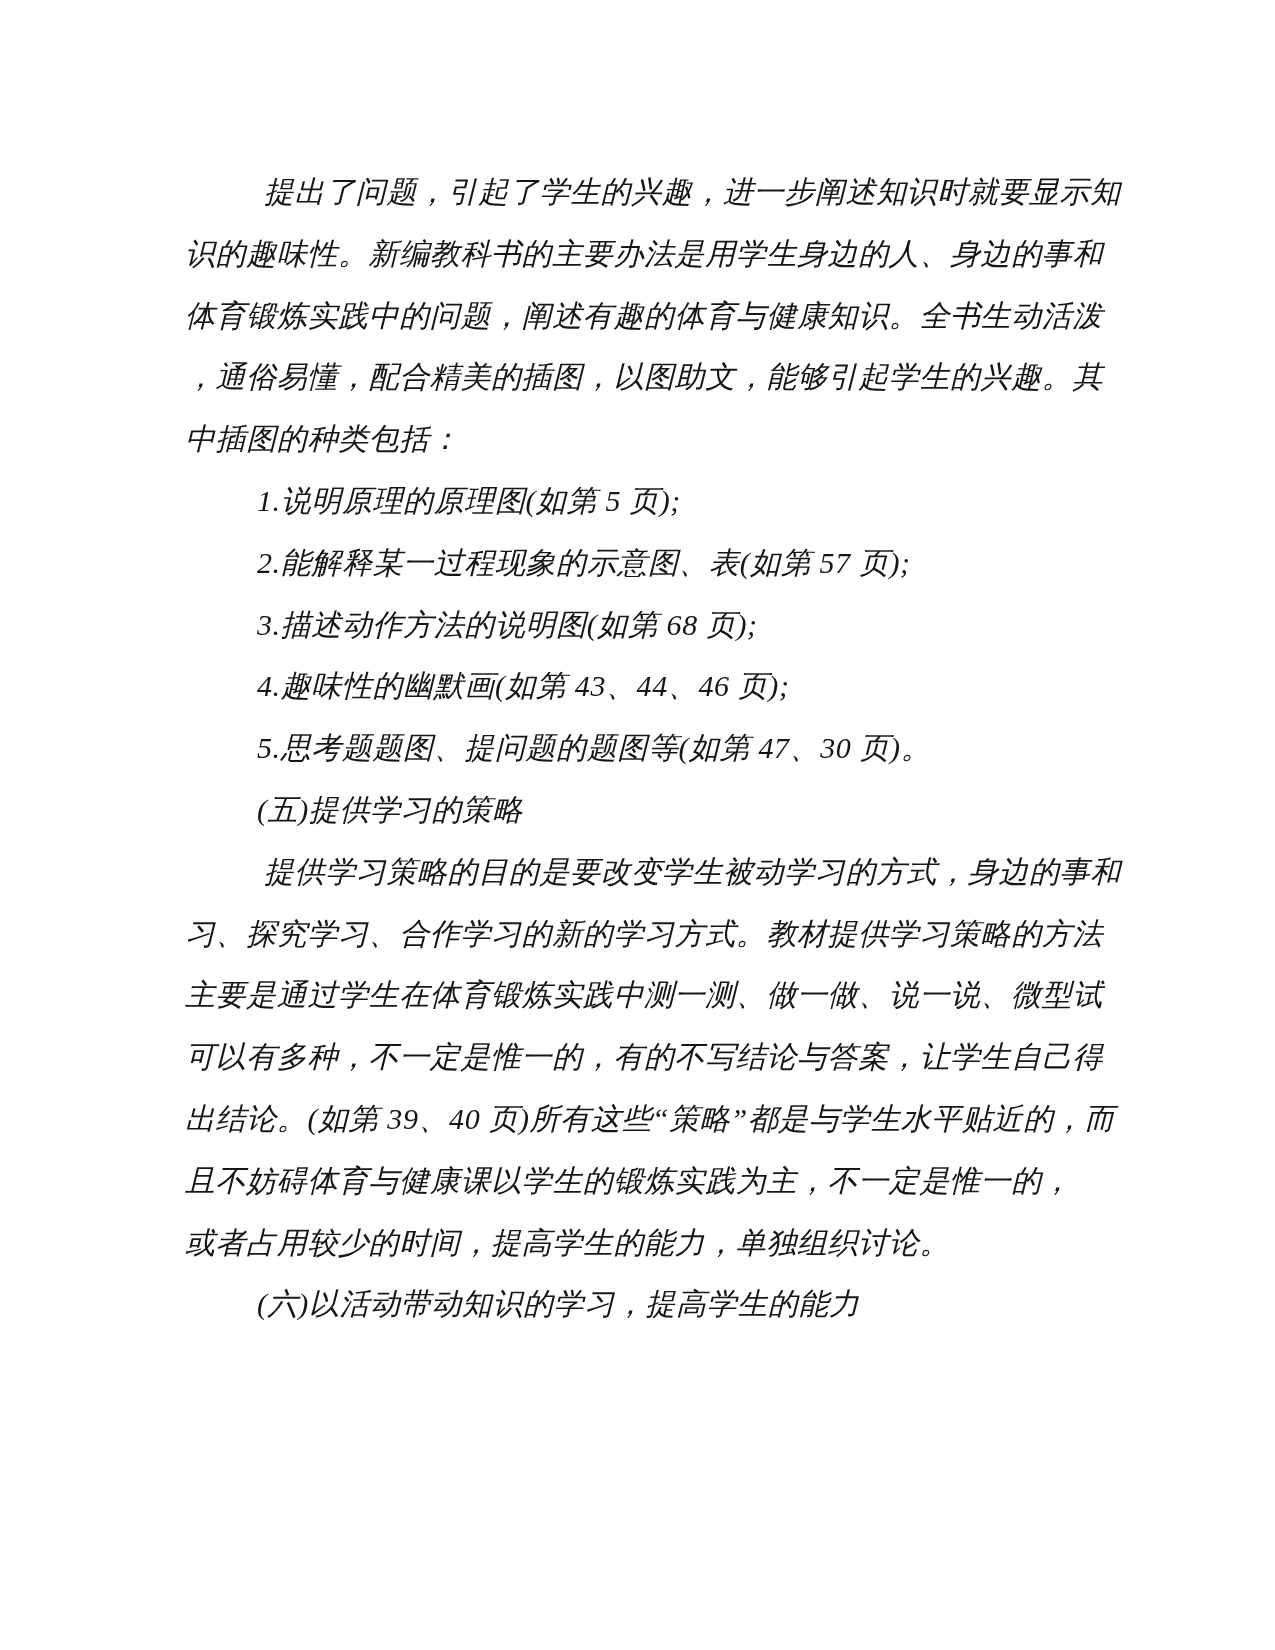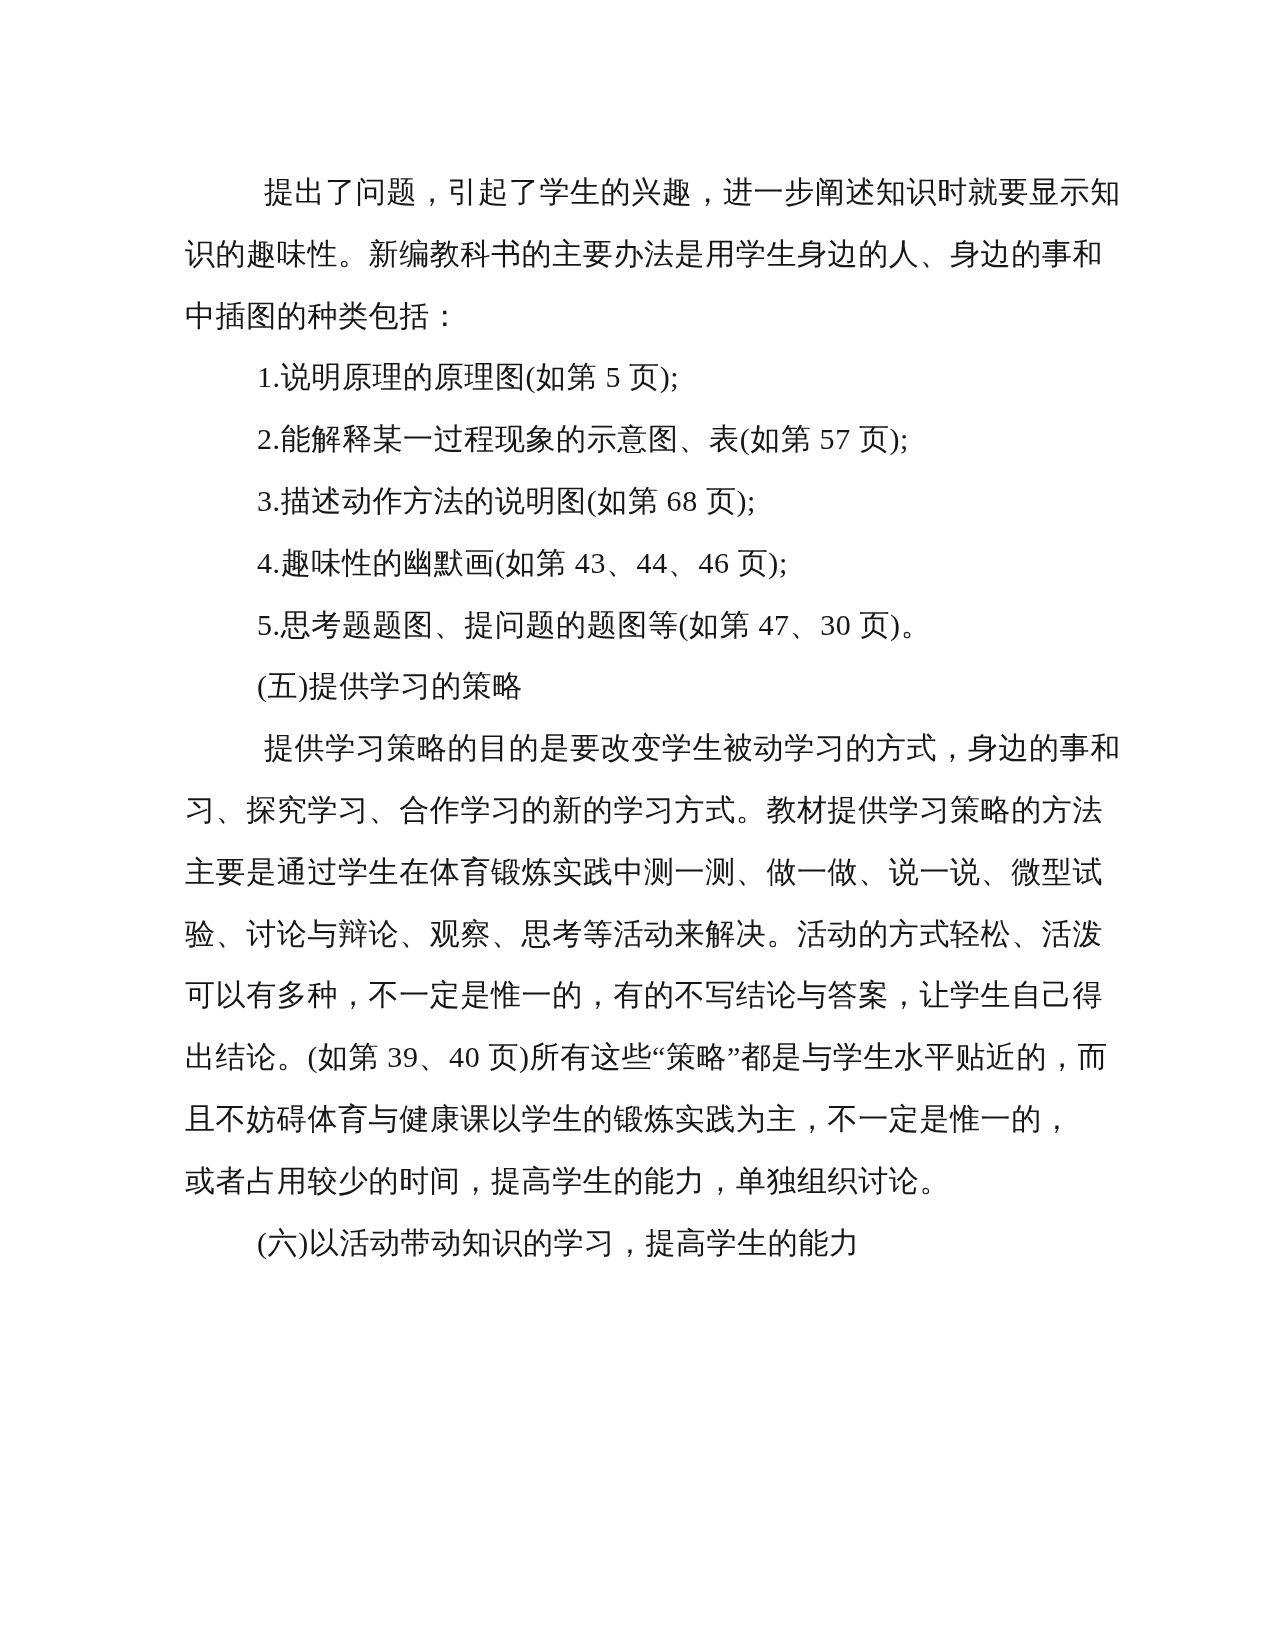--- a/index.html
+++ b/index.html
@@ -17,46 +17,48 @@
   }
   .text-block {
     position: absolute;
     left: 185px;
     top: 161px;
     width: 960px;
     font-size: 30px;
     line-height: 61.8px;
     color: #161616;
     letter-spacing: 0.6px;
+    font-style: italic;
   }
   .line {
     height: 61.8px;
     white-space: nowrap;
   }
   .indent-para { padding-left: 79px; }
   .indent-list { padding-left: 72px; }
   .indent-none { padding-left: 0; }
 </style>
 </head>
 <body>
 
 <div class="page">
   <div class="text-block" style="color: rgb(22, 22, 22);">
       <div class="line indent-para">提出了问题，引起了学生的兴趣，进一步阐述知识时就要显示知</div>
       <div class="line indent-none">识的趣味性。新编教科书的主要办法是用学生身边的人、身边的事和</div>
+      <div class="line indent-none">体育锻炼实践中的问题，阐述有趣的体育与健康知识。全书生动活泼</div>
+      <div class="line indent-none">，通俗易懂，配合精美的插图，以图助文，能够引起学生的兴趣。其</div>
       <div class="line indent-none">中插图的种类包括：</div>
       <div class="line indent-list">1.说明原理的原理图(如第 5 页);</div>
       <div class="line indent-list">2.能解释某一过程现象的示意图、表(如第 57 页);</div>
       <div class="line indent-list">3.描述动作方法的说明图(如第 68 页);</div>
       <div class="line indent-list">4.趣味性的幽默画(如第 43、44、46 页);</div>
       <div class="line indent-list">5.思考题题图、提问题的题图等(如第 47、30 页)。</div>
       <div class="line indent-list">(五)提供学习的策略</div>
       <div class="line indent-para">提供学习策略的目的是要改变学生被动学习的方式，身边的事和</div>
       <div class="line indent-none">习、探究学习、合作学习的新的学习方式。教材提供学习策略的方法</div>
       <div class="line indent-none">主要是通过学生在体育锻炼实践中测一测、做一做、说一说、微型试</div>
-      <div class="line indent-none">验、讨论与辩论、观察、思考等活动来解决。活动的方式轻松、活泼</div>
       <div class="line indent-none">可以有多种，不一定是惟一的，有的不写结论与答案，让学生自己得</div>
       <div class="line indent-none">出结论。(如第 39、40 页)所有这些“策略”都是与学生水平贴近的，而</div>
       <div class="line indent-none">且不妨碍体育与健康课以学生的锻炼实践为主，不一定是惟一的，</div>
       <div class="line indent-none">或者占用较少的时间，提高学生的能力，单独组织讨论。</div>
       <div class="line indent-list">(六)以活动带动知识的学习，提高学生的能力</div>
     </div>
 </div>
 
 </body></html>

